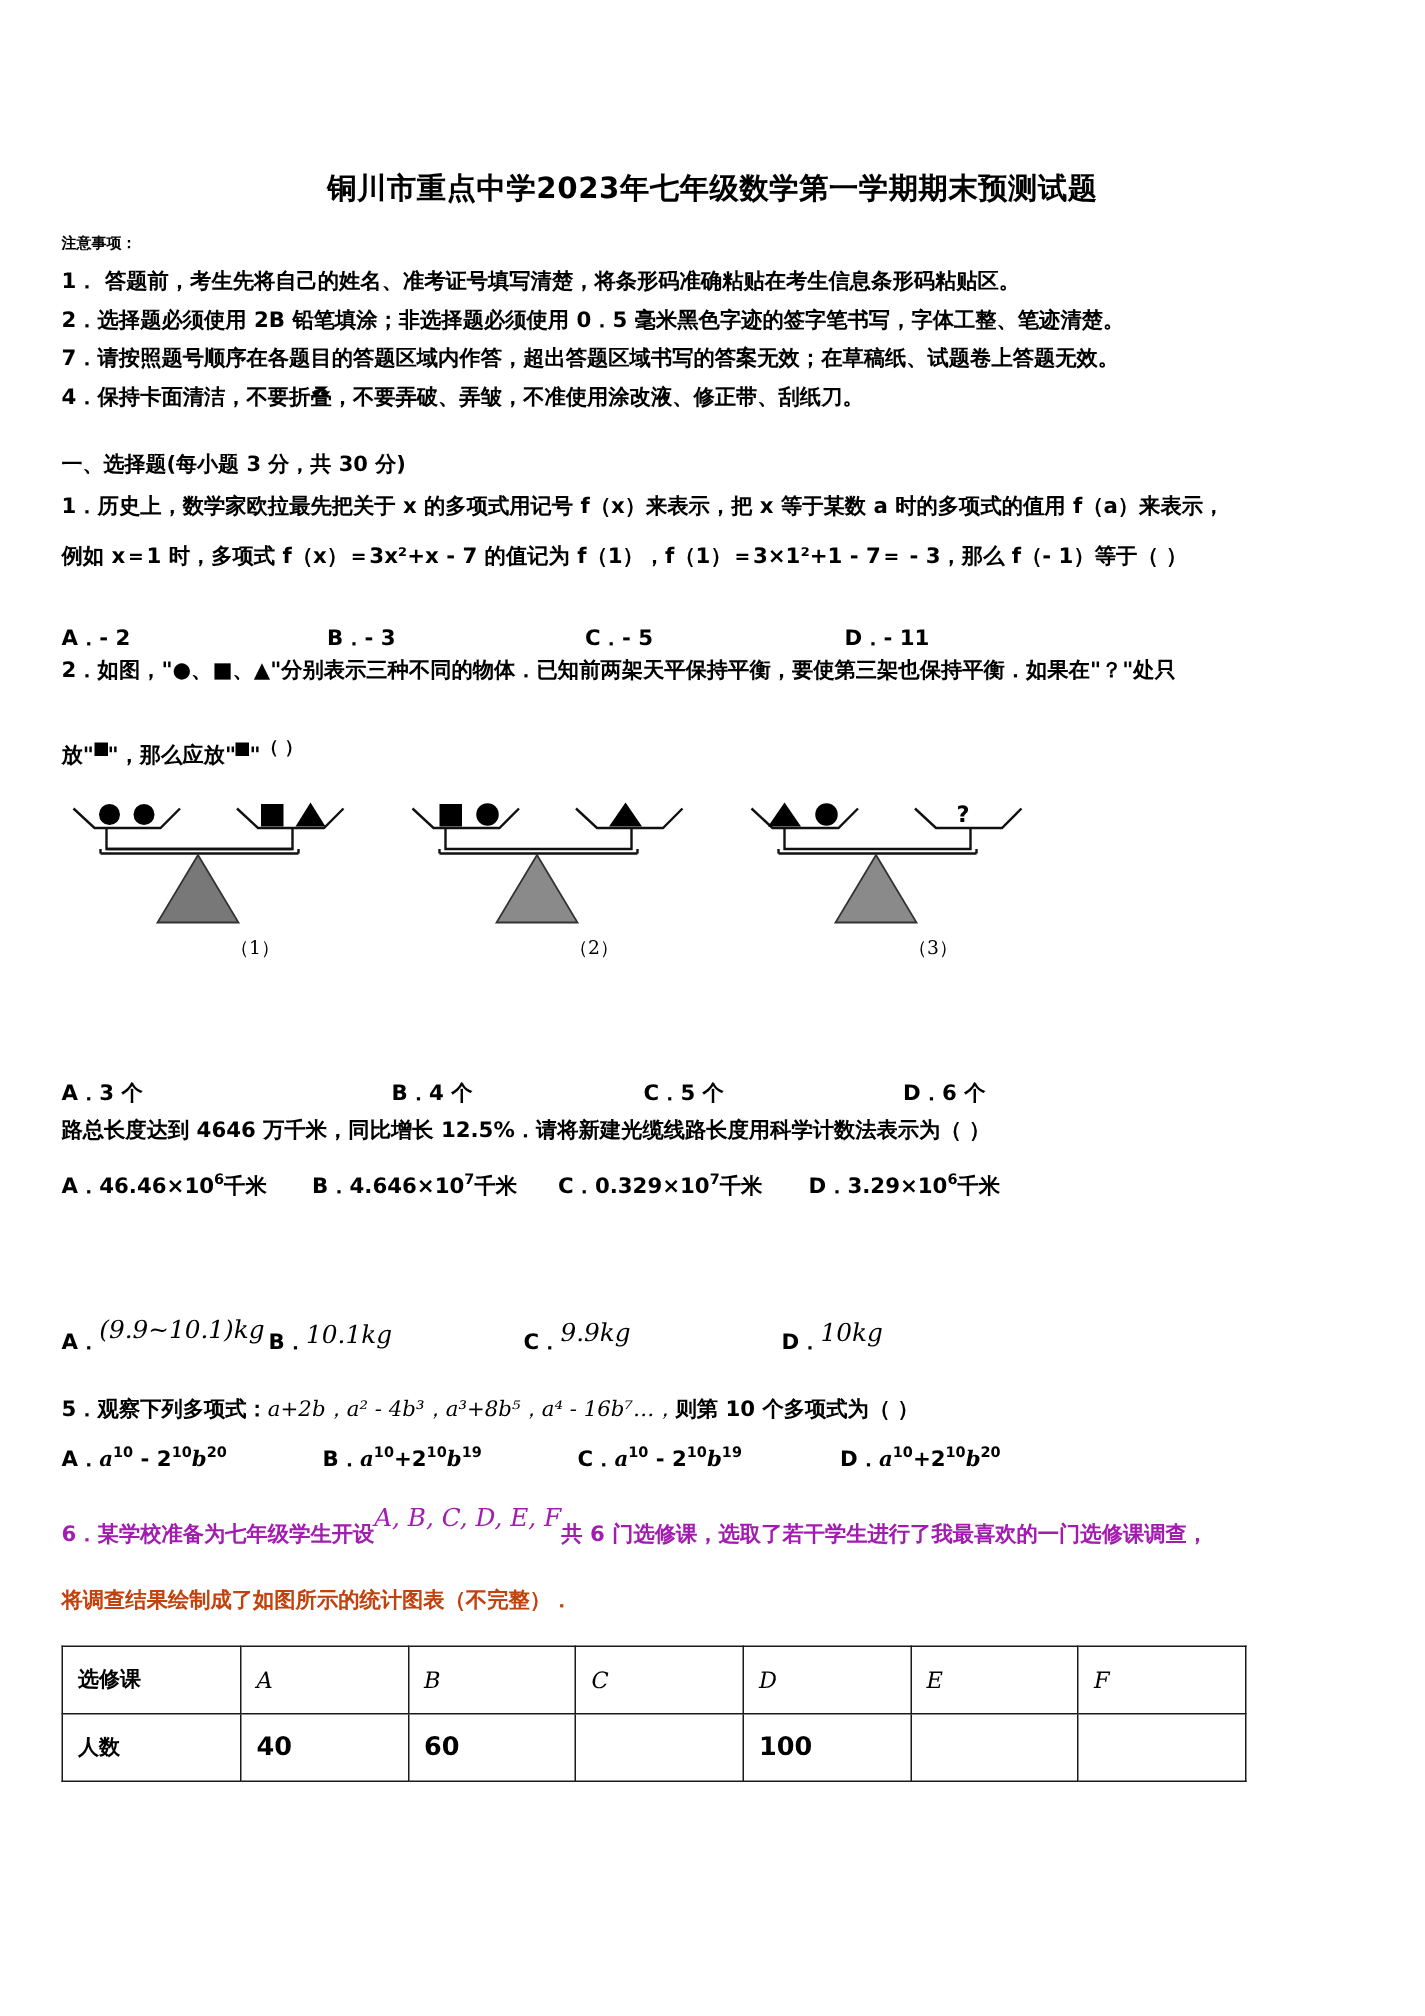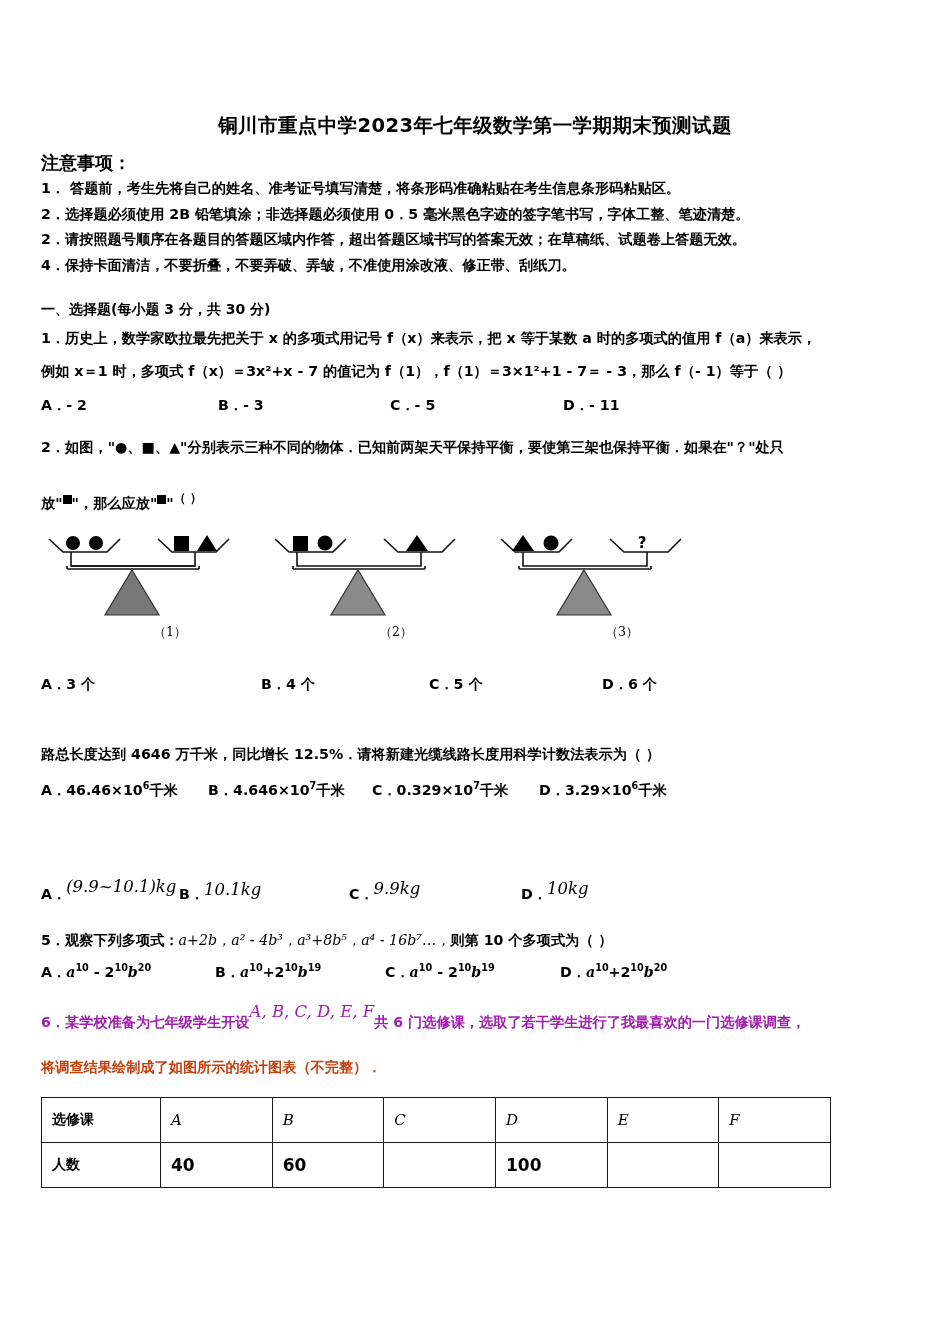--- a/index.html
+++ b/index.html
@@ -35,21 +35,21 @@
     font-family: "DejaVu Sans", "Liberation Sans", sans-serif;
   }
 
   
   .notice {
     position: absolute;
     left: 41px; top: 150px;
     width: 870px;
   }
   .notice-heading {
-    font-size: 18px;
+    font-size: 10px;
     font-weight: bold;
     line-height: 25px;
     margin-bottom: 1px;
   }
   .notice-item {
     font-size: 14.2px;
     line-height: 25.5px;
     white-space: nowrap;
     font-weight: bold;
   }
@@ -144,33 +144,33 @@
 <body>
 
 <div class="page">
 
   <div class="doc-title">铜川市重点中学2023年七年级数学第一学期期末预测试题</div>
 
   <div class="notice">
     <div class="notice-heading">注意事项：</div>
     <div class="notice-item"><span>1．  答题前，考生先将自己的姓名、准考证号填写清楚，将条形码准确粘贴在考生信息条形码粘贴区。</span></div>
     <div class="notice-item"><span>2．选择题必须使用 2B 铅笔填涂；非选择题必须使用 0．5 毫米黑色字迹的签字笔书写，字体工整、笔迹清楚。</span></div>
-    <div class="notice-item"><span>2．请按照题号顺序在各题目的答题区域内作答，超出答题区域书写的答案无效；在草稿纸、试题卷上答题无效。</span></div>
+    <div class="notice-item"><span>7．请按照题号顺序在各题目的答题区域内作答，超出答题区域书写的答案无效；在草稿纸、试题卷上答题无效。</span></div>
     <div class="notice-item"><span>4．保持卡面清洁，不要折叠，不要弄破、弄皱，不准使用涂改液、修正带、刮纸刀。</span></div>
   </div>
 
   <div class="section-head">一、选择题(每小题 3 分，共 30 分)</div>
 
   <div class="qline" style="left:41px; top:328px;">
     <span>1．</span><span>历史上，数学家欧拉最先把关于 x 的多项式用记号 f（x）来表示，把 x 等于某数 a 时的多项式的值用 f（a）来表示，</span>
   </div>
   <div class="qline" style="left:41px; top:361px;">
     <span>例如 x＝1 时，多项式 f（x）＝3x²+x - 7 的值记为 f（1），f（1）＝3×1²+1 - 7＝ - 3，那么 f（- 1）等于（    ）</span>
   </div>
-  <div class="opts" style="left:41px; top:396px;">
+  <div class="opts" style="left:41px; top:416px;">
     <span class="opt" style="width:177px;">A．- 2</span><span class="opt" style="width:172px;">B．- 3</span><span class="opt" style="width:173px;">C．- 5</span><span class="opt">D．- 11</span>
   </div>
 
   <div class="qline" style="left:41px; top:437px;">
     <span>2．</span><span>如图，"●、■、▲"分别表示三种不同的物体．已知前两架天平保持平衡，要使第三架也保持平衡．如果在"？"处只</span>
   </div>
   <div class="qline" style="left:41px; top:488px;">
     <span>放"</span><span style="display:inline-block;width:9px;height:9px;background:#000;vertical-align:4px;"></span><span>"，那么应放"</span><span style="display:inline-block;width:9px;height:9px;background:#000;vertical-align:4px;"></span><span>"</span><span style="font-size:12px;vertical-align:6px;">（        ）</span>
   </div>
 
@@ -228,21 +228,21 @@
         <polygon points="30,2 41,18 19,18" fill="#000"></polygon>
         <circle cx="58" cy="10" r="7.5" fill="#000"></circle>
 
         <text x="149" y="15" font-family="DejaVu Sans, sans-serif" font-size="15" font-weight="bold" fill="#000" text-anchor="middle">?</text>
       </svg>
       <div class="scale-caption">（3）</div>
     </div>
   </div>
 
   <div class="opts" style="left:41px; top:675px;">
-    <span class="opt" style="width:174px;">A．3 个</span><span class="opt" style="width:168px;margin-left:46px;">B．4 个</span><span class="opt" style="width:173px;">C．5 个</span><span class="opt">D．6 个</span>
+    <span class="opt" style="width:174px;">A．3 个</span><span class="opt" style="width:168px;margin-left:46px;">B．4 个</span><span class="opt" style="width:173px;margin-top:44px;">C．5 个</span><span class="opt">D．6 个</span>
   </div>
 
   <div class="qline" style="left:41px; top:744px;">
     <span>路总长度达到 4646 万千米，同比增长 12.5%．请将新建光缆线路长度用科学计数法表示为（  ）</span>
   </div>
   <div class="opts" style="left:41px; top:781px;">
     <span class="opt" style="width:167px;"><span>A．</span><span>46.46×10</span><sup>6</sup><span>千米</span></span><span class="opt" style="width:164px;"><span>B．</span><span>4.646×10</span><sup>7</sup><span>千米</span></span><span class="opt" style="width:167px;"><span>C．</span><span>0.329×10</span><sup>7</sup><span>千米</span></span><span class="opt"><span>D．</span><span>3.29×10</span><sup>6</sup><span>千米</span></span>
   </div>
 
   <div class="opts" style="left:41px; top:884px;">

